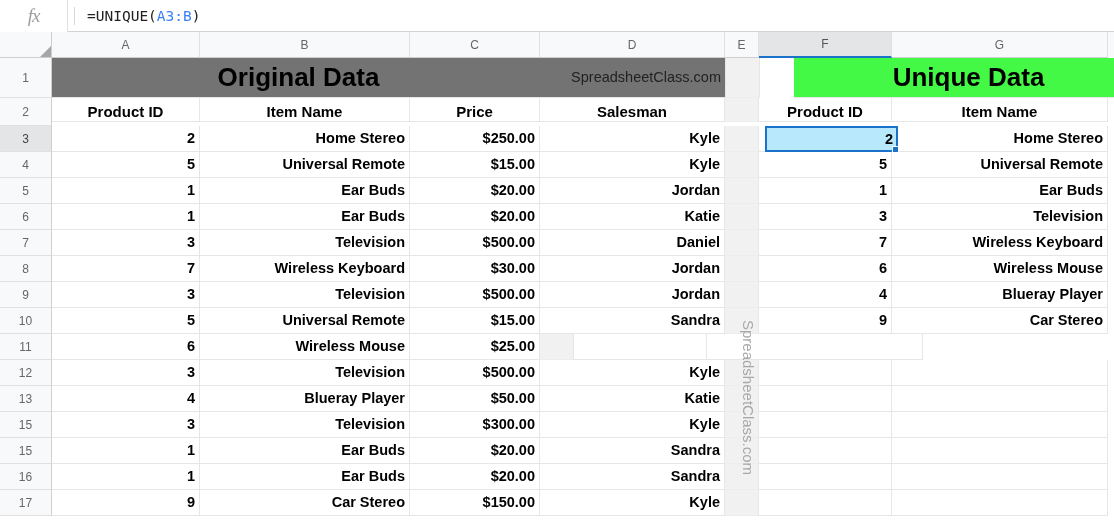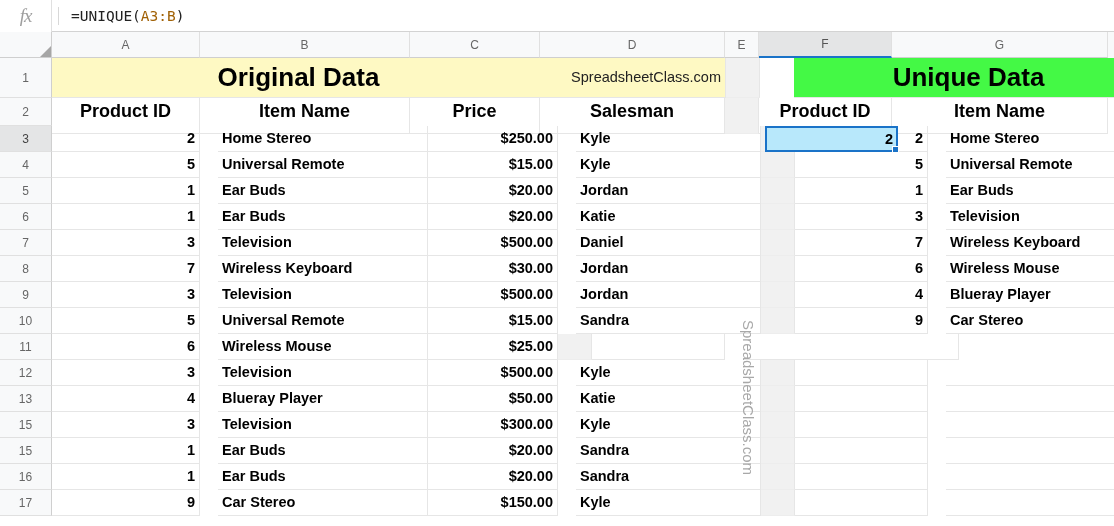--- a/index.html
+++ b/index.html
@@ -11,39 +11,39 @@
   }
 
   
   #formula-bar {
     display: flex; align-items: center;
     height: 32px; width: 1114px;
     background: #ffffff;
     border-bottom: 1px solid #d3d3d3;
   }
   #fx-box {
-    width: 52px; height: 32px;
+    width: 68px; height: 32px;
     display: flex; align-items: center; justify-content: center;
     border-right: 1px solid #e0e0e0;
     background: #ffffff;
   }
   #fx-glyph {
     font-family: "Liberation Serif", serif;
     font-style: italic; font-size: 19px; color: #9e9e9e;
     letter-spacing: -1px;
   }
   #formula-divider {
     width: 1px; height: 18px; background: #d8d8d8; margin-left: 6px;
   }
   #formula-text {
     font-family: "DejaVu Sans Mono", monospace;
     font-size: 14.5px; color: #222222;
     padding-left: 12px; white-space: pre;
   }
-  #formula-text .ref { color: #a16207; }
+  #formula-text .ref { color: #3b82f6; }
 
   
   #grid { position: relative; width: 1114px; height: 494px; background:#fff; }
 
   .colheaders { display: flex; height: 26px; background: #f8f9fa; }
   .colhead {
     display: flex; align-items: center; justify-content: center;
     font-size: 12px; color: #666666;
     border-right: 1px solid #e0e0e0;
     border-bottom: 1px solid #cfcfcf;
@@ -84,45 +84,45 @@
   }
   .c-a { flex: 0 0 148px; }
   .c-b { flex: 0 0 210px; }
   .c-c { flex: 0 0 130px; }
   .c-d { flex: 0 0 185px; }
   .c-e { flex: 0 0 34px; }
   .c-f { flex: 0 0 133px; }
   .c-g { flex: 0 0 216px; }
 
   .right { text-align: right; }
-  .left  { text-align: left; margin-left: 18px; }
+  .left  { text-align: right; }
   .center{ text-align: center; }
   .bold  { font-weight: bold; }
 
   
   .titlerow { height: 40px; }
   .titlerow .cell { height: 40px; line-height: 39px; }
   .titlerow .rowhead { height: 40px; }
-  .fill-red   { background: #fef9c3; }
+  .fill-red   { background: #737373; }
   .fill-green { background: #44f945; }
   .title-main {
     font-size: 26px; font-weight: bold; color: #000;
     border-right: none;
   }
   .title-credit {
     font-size: 14.5px; color: #222; text-align: right;
   }
   .title-unique {
     font-size: 26px; font-weight: bold; color: #000;
     text-align: center;
   }
 
   
   .hdrrow { height: 28px; }
-  .hdrrow .cell { height: 36px; line-height: 27px; font-size: 18px; font-weight: bold; text-align: center; }
+  .hdrrow .cell { height: 24px; line-height: 27px; font-size: 15px; font-weight: bold; text-align: center; }
   .hdrrow .rowhead { height: 28px; }
 
   
   .e-strip { background: #f1f1f1; border-right: 1px solid #e6e6e6; border-bottom: 1px solid #ededed; }
 
   #watermark-vertical {
     position: absolute;
     left: 731px; top: 288px;
     width: 34px; height: 232px;
     background: transparent;

